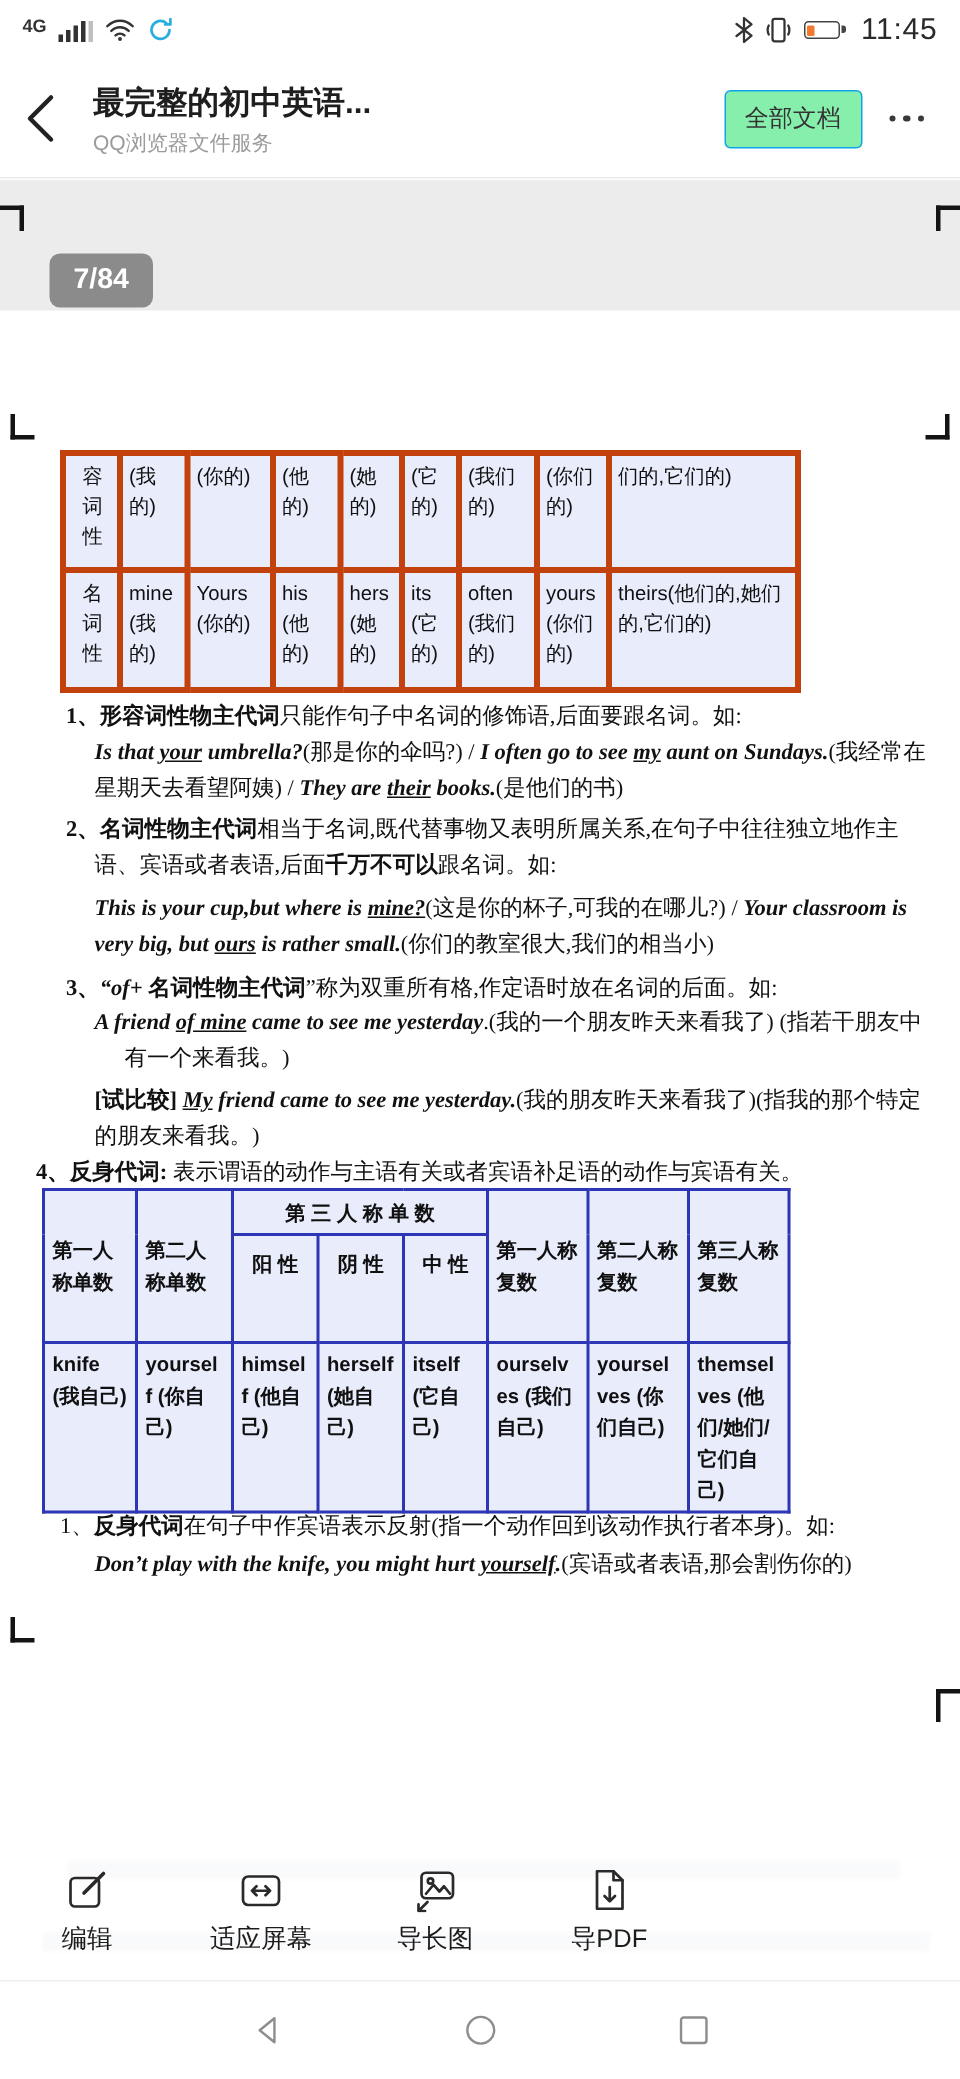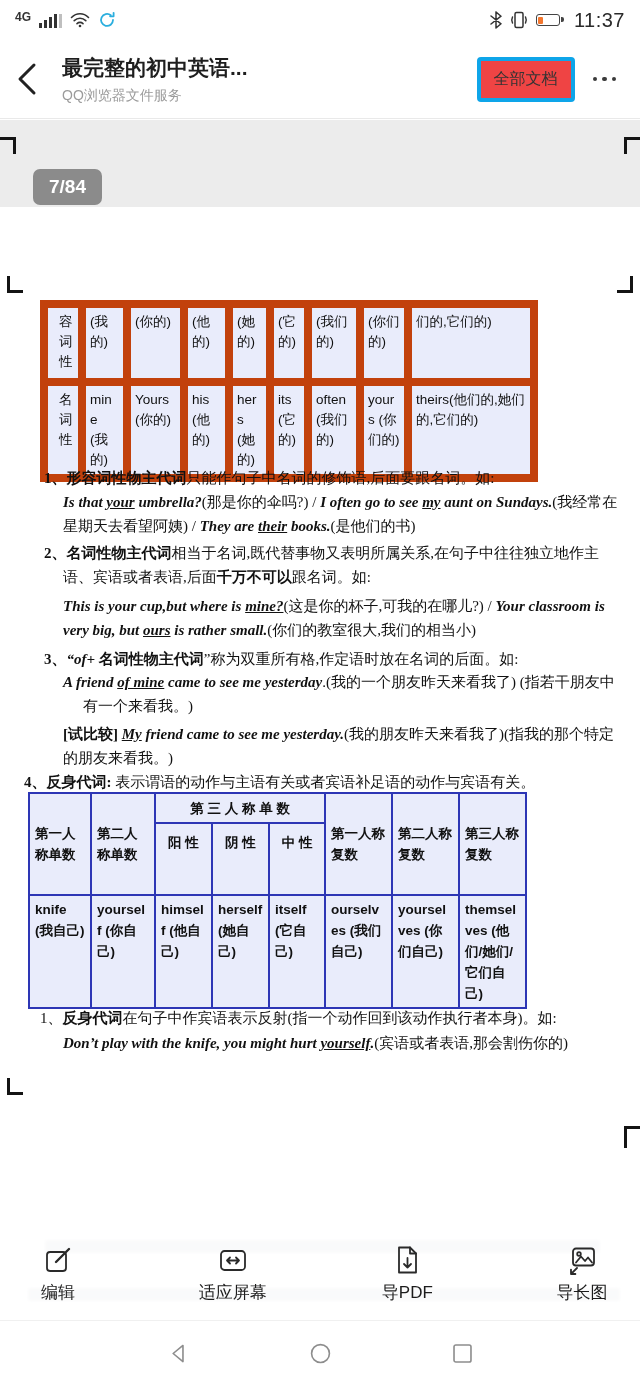--- a/index.html
+++ b/index.html
@@ -22,42 +22,42 @@
   .battery .fill { position:absolute; left:1.5px; top:1.5px; bottom:1.5px; width:5px; background:#f4772e; border-radius:1px; }
 
   
   .app-header { position:absolute; top:40px; left:0; width:640px; height:79px;
                 display:flex; align-items:center; gap:10px; padding:0 16px;
                 background:#fff; border-bottom:1px solid #e9e9e9; }
   .back-btn { width:36px; height:48px; display:flex; align-items:center; justify-content:flex-start; flex:0 0 auto; cursor:pointer; }
   .header-titles { flex:1 1 auto; min-width:0; }
   .header-title { font-size:21px; font-weight:bold; color:#1e1e1e; white-space:nowrap; overflow:hidden; }
   .header-sub { font-size:14px; color:#9b9b9b; margin-top:5px; }
-  .all-docs-btn { flex:0 0 auto; border:4px solid #0ea5e9; border-radius:4px; background:#ef4444;
+  .all-docs-btn { flex:0 0 auto; border:1px solid #0ea5e9; border-radius:4px; background:#86efac;
                   padding:8px 13px; font-size:16px; color:#333; cursor:pointer; font-family:inherit; }
   .more-btn { flex:0 0 auto; display:flex; align-items:center; gap:5px; padding:10px 8px; cursor:pointer; }
   .more-btn i { width:4.5px; height:4.5px; border-radius:50%; background:#3a3a3a; }
 
   
   .viewer { position:absolute; top:120px; left:0; width:640px; height:1200px; background:#fff; }
   .gray-band { position:absolute; top:120px; left:0; width:640px; height:87px; background:#ececec; }
   .page-badge { position:absolute; left:33px; top:169px; background:#8b8b8b; color:#fff;
                 font-size:19px; font-weight:bold; padding:7px 16px; border-radius:7px; z-index:3; }
   .mark { position:absolute; width:16px; height:17px; z-index:2; }
   .m1 { left:0;   top:137px;  border-top:3px solid #141414;  border-right:3px solid #141414; }
   .m2 { right:0;  top:137px;  border-top:3px solid #141414;  border-left:3px solid #141414; }
   .m3 { left:7px; top:276px;  border-left:3px solid #141414;  border-bottom:3px solid #141414; }
   .m4 { right:7px;top:276px;  border-right:3px solid #141414; border-bottom:3px solid #141414; }
   .m5 { left:7px; top:1078px; border-left:3px solid #141414;  border-bottom:3px solid #141414; }
   .m6 { right:0;  top:1126px; border-top:3px solid #141414;   border-left:3px solid #141414; height:22px; }
 
   
   table { border-collapse:collapse; table-layout:fixed; background:#e9ecfb; color:#101010; }
   .t1 { position:absolute; left:40px; top:300px; width:490px; font-size:13.5px; }
-  .t1 td { border:8px solid #c2410c; vertical-align:top; text-align:left;
+  .t1 td { border:4px solid #c2410c; vertical-align:top; text-align:left;
            padding:4px 4px; line-height:20px; word-break:break-all; }
   .t1 td.vh { padding:4px 11px; }
   .t2 { position:absolute; left:28px; top:792px; width:497px; font-size:13.5px; }
   .t2 td { border:2px solid #2d36b5; padding:3px 5px; line-height:21px; word-break:break-all; text-align:left;margin-left:16px; }
   .t2 tr.hr td { font-weight:bold; }
   .t2 td.ctr { text-align:center; vertical-align:middle; }
   .t2 td.gc { text-align:center; vertical-align:top; padding-top:8px; }
   .t2 td.sp { vertical-align:middle; }
   .t2 tr.drow td { vertical-align:top; font-weight:bold; }
 
@@ -76,21 +76,21 @@
   .p10 { left:63px; top:1031px; width:557px; }
 
   
   .ghost { position:absolute; background:#98a0aa; opacity:.30; filter:blur(1.5px); border-radius:2px; z-index:4; }
   .g1 { left:45px; top:1240px; width:555px; height:13px; }
   .g2 { left:28px; top:1288px; width:592px; height:13px; }
 
   
   .toolbar { position:absolute; left:0; top:1228px; width:640px; height:92px;
              background:rgba(255,255,255,.82); display:flex; align-items:center;
-             justify-content:space-between; z-index:5; }
+             justify-content:flex-start; z-index:5; }
   .tb-item { display:flex; flex-direction:column; align-items:center; gap:6px; width:116px; cursor:pointer; }
   .tb-item svg { width:30px; height:30px; stroke:#2a2a2a; fill:none; stroke-width:1.8;
                  stroke-linecap:round; stroke-linejoin:round; }
   .tb-label { font-size:17px; color:#1c1c1c; }
 
   
   .navbar { position:absolute; left:0; top:1320px; width:640px; height:66px; background:#fff;
             border-top:1px solid #f0f0f0; display:flex; align-items:center; justify-content:center;
             gap:98px; z-index:6; }
   .nav-btn { width:44px; height:44px; display:flex; align-items:center; justify-content:center; cursor:pointer; }
@@ -136,21 +136,21 @@
       </span>
       <span class="sb-icon">
         <svg width="18" height="18" viewBox="0 0 18 18">
           <rect x="5" y="1.5" width="8" height="15" rx="1.5" stroke="#333" stroke-width="1.5" fill="none"></rect>
           <path d="M2.5 6 C1.5 8 1.5 10 2.5 12 M15.5 6 C16.5 8 16.5 10 15.5 12" stroke="#333" stroke-width="1.5" fill="none" stroke-linecap="round"></path>
         </svg>
       </span>
       <span class="battery">
           <span class="fill"></span>
         </span>
-      <span class="sb-time">11:37</span>
+      <span class="sb-time">11:45</span>
     </div>
   </div>
 
   <div class="app-header">
     <div class="back-btn">
       <svg width="22" height="34" viewBox="0 0 22 34">
         <path d="M18 3 L4 17 L18 31" stroke="#222" stroke-width="3" fill="none" stroke-linecap="round" stroke-linejoin="round"></path>
       </svg>
     </div>
     <div class="header-titles">
@@ -276,35 +276,35 @@
     </div>
     <div class="tb-item">
       <svg viewBox="0 0 30 30">
         <rect x="3" y="6" width="24" height="19" rx="3.5"></rect>
         <path d="M9 15.5 H21 M9 15.5 L12 12.5 M9 15.5 L12 18.5 M21 15.5 L18 12.5 M21 15.5 L18 18.5"></path>
       </svg>
       <span class="tb-label">适应屏幕</span>
     </div>
     <div class="tb-item">
       <svg viewBox="0 0 30 30">
-        <path d="M7 2.5 H18 L24 8.5 V27.5 H7 Z"></path>
-        <path d="M18 2.5 V8.5 H24"></path>
-        <path d="M15.5 13 V22.5 M15.5 22.5 L12 19 M15.5 22.5 L19 19"></path>
-      </svg>
-      <span class="tb-label">导PDF</span>
-    </div>
-    <div class="tb-item">
-      <svg viewBox="0 0 30 30">
         <rect x="6" y="3.5" width="21" height="17" rx="3"></rect>
         <circle cx="12" cy="9" r="1.8"></circle>
         <path d="M9 17.5 L14 11.5 L18 16 L21 12.5 L25 17.5"></path>
         <path d="M10 23 L4 29 M4 29 V24.6 M4 29 H8.4"></path>
       </svg>
       <span class="tb-label">导长图</span>
     </div>
+    <div class="tb-item">
+      <svg viewBox="0 0 30 30">
+        <path d="M7 2.5 H18 L24 8.5 V27.5 H7 Z"></path>
+        <path d="M18 2.5 V8.5 H24"></path>
+        <path d="M15.5 13 V22.5 M15.5 22.5 L12 19 M15.5 22.5 L19 19"></path>
+      </svg>
+      <span class="tb-label">导PDF</span>
+    </div>
   </div>
 
   <div class="navbar">
     <div class="nav-btn">
       <svg viewBox="0 0 28 28">
           <path d="M19 5 L8 14 L19 23 Z"></path>
         </svg>
     </div>
     <div class="nav-btn">
       <svg viewBox="0 0 28 28">

